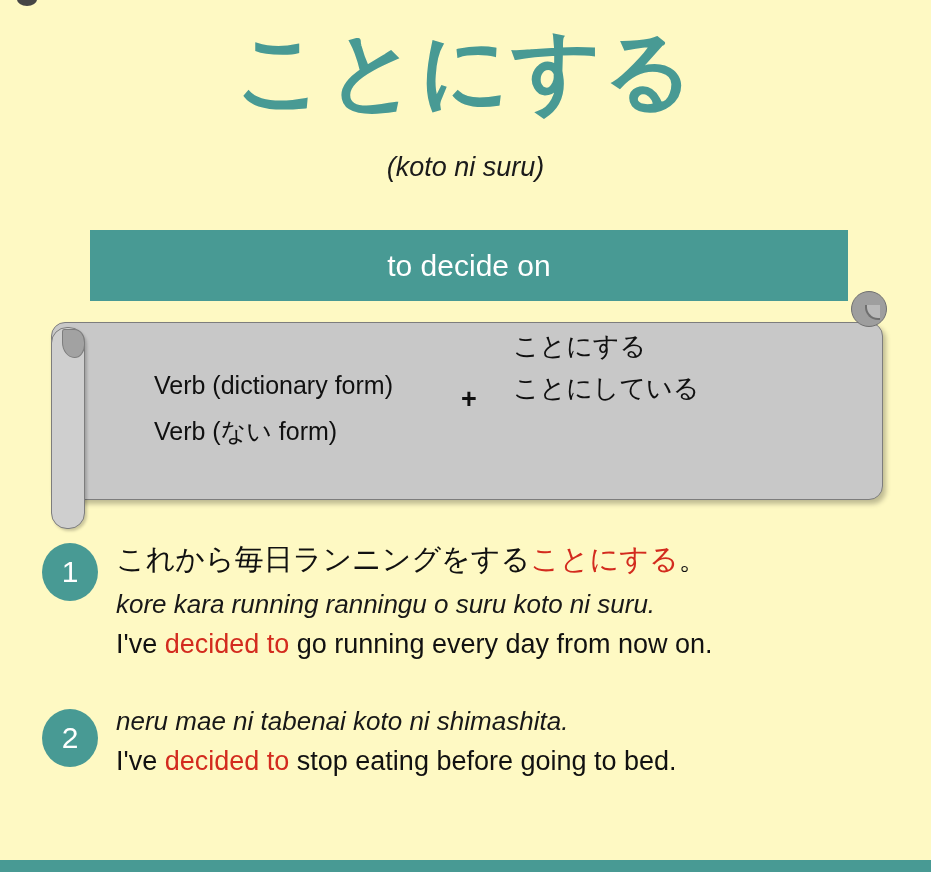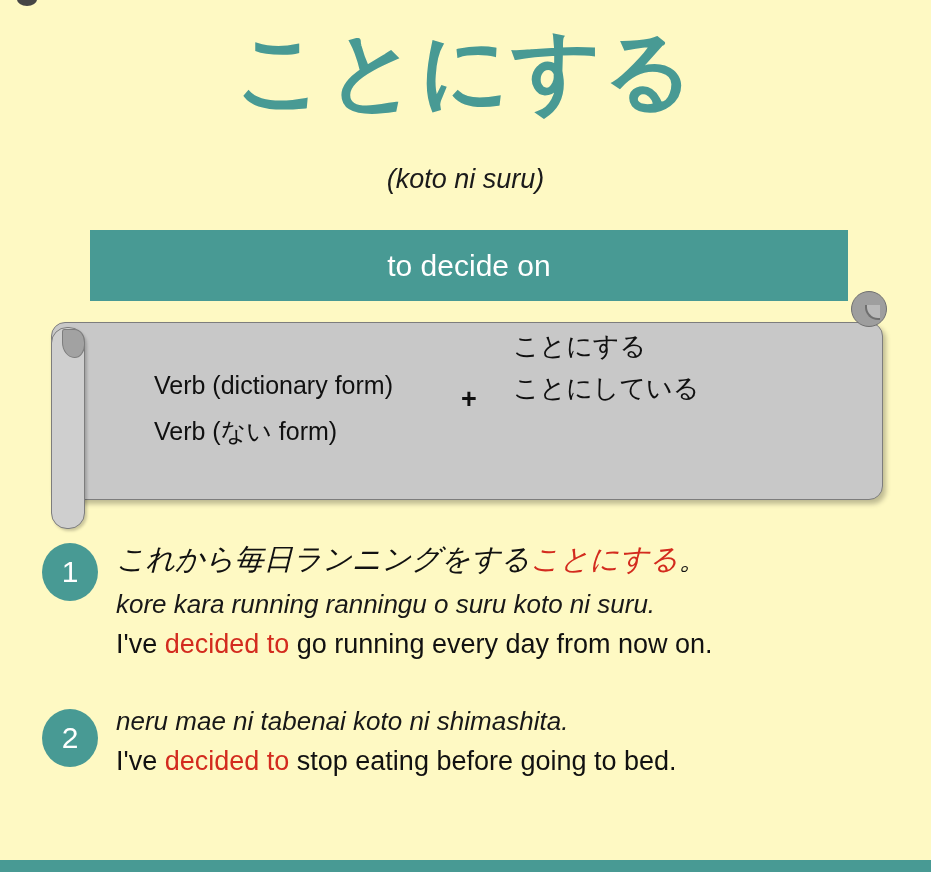--- a/index.html
+++ b/index.html
@@ -28,21 +28,21 @@
     width: 100%;
     text-align: center;
     font-size: 88px;
     font-weight: 700;
     color: #489a94;
     letter-spacing: 2px;
     line-height: 1.3;
   }
   .title-romaji {
     position: absolute;
-    top: 164px; left: 0;
+    top: 152px; left: 0;
     width: 100%;
     text-align: center;
     font-size: 27px;
     font-style: italic;
     color: #1b1b1b;
   }
   .banner {
     position: absolute;
     left: 90px; top: 230px;
     width: 758px; height: 71px;
@@ -148,21 +148,20 @@
     align-items: center;
     justify-content: center;
   }
   .ex-lines { margin-left: 18px; }
   .jp-line {
     font-size: 29px;
     color: #111111;
     line-height: 1.2;
     margin: 2px 0 12px;
     white-space: nowrap;
-    font-style: italic;
   }
   .jp-red { color: #d32b1e; }
   .romaji-line {
     font-size: 26px;
     font-style: italic;
     color: #181818;
     margin: 0 0 9px;
     white-space: nowrap;
   }
   .en-line {

